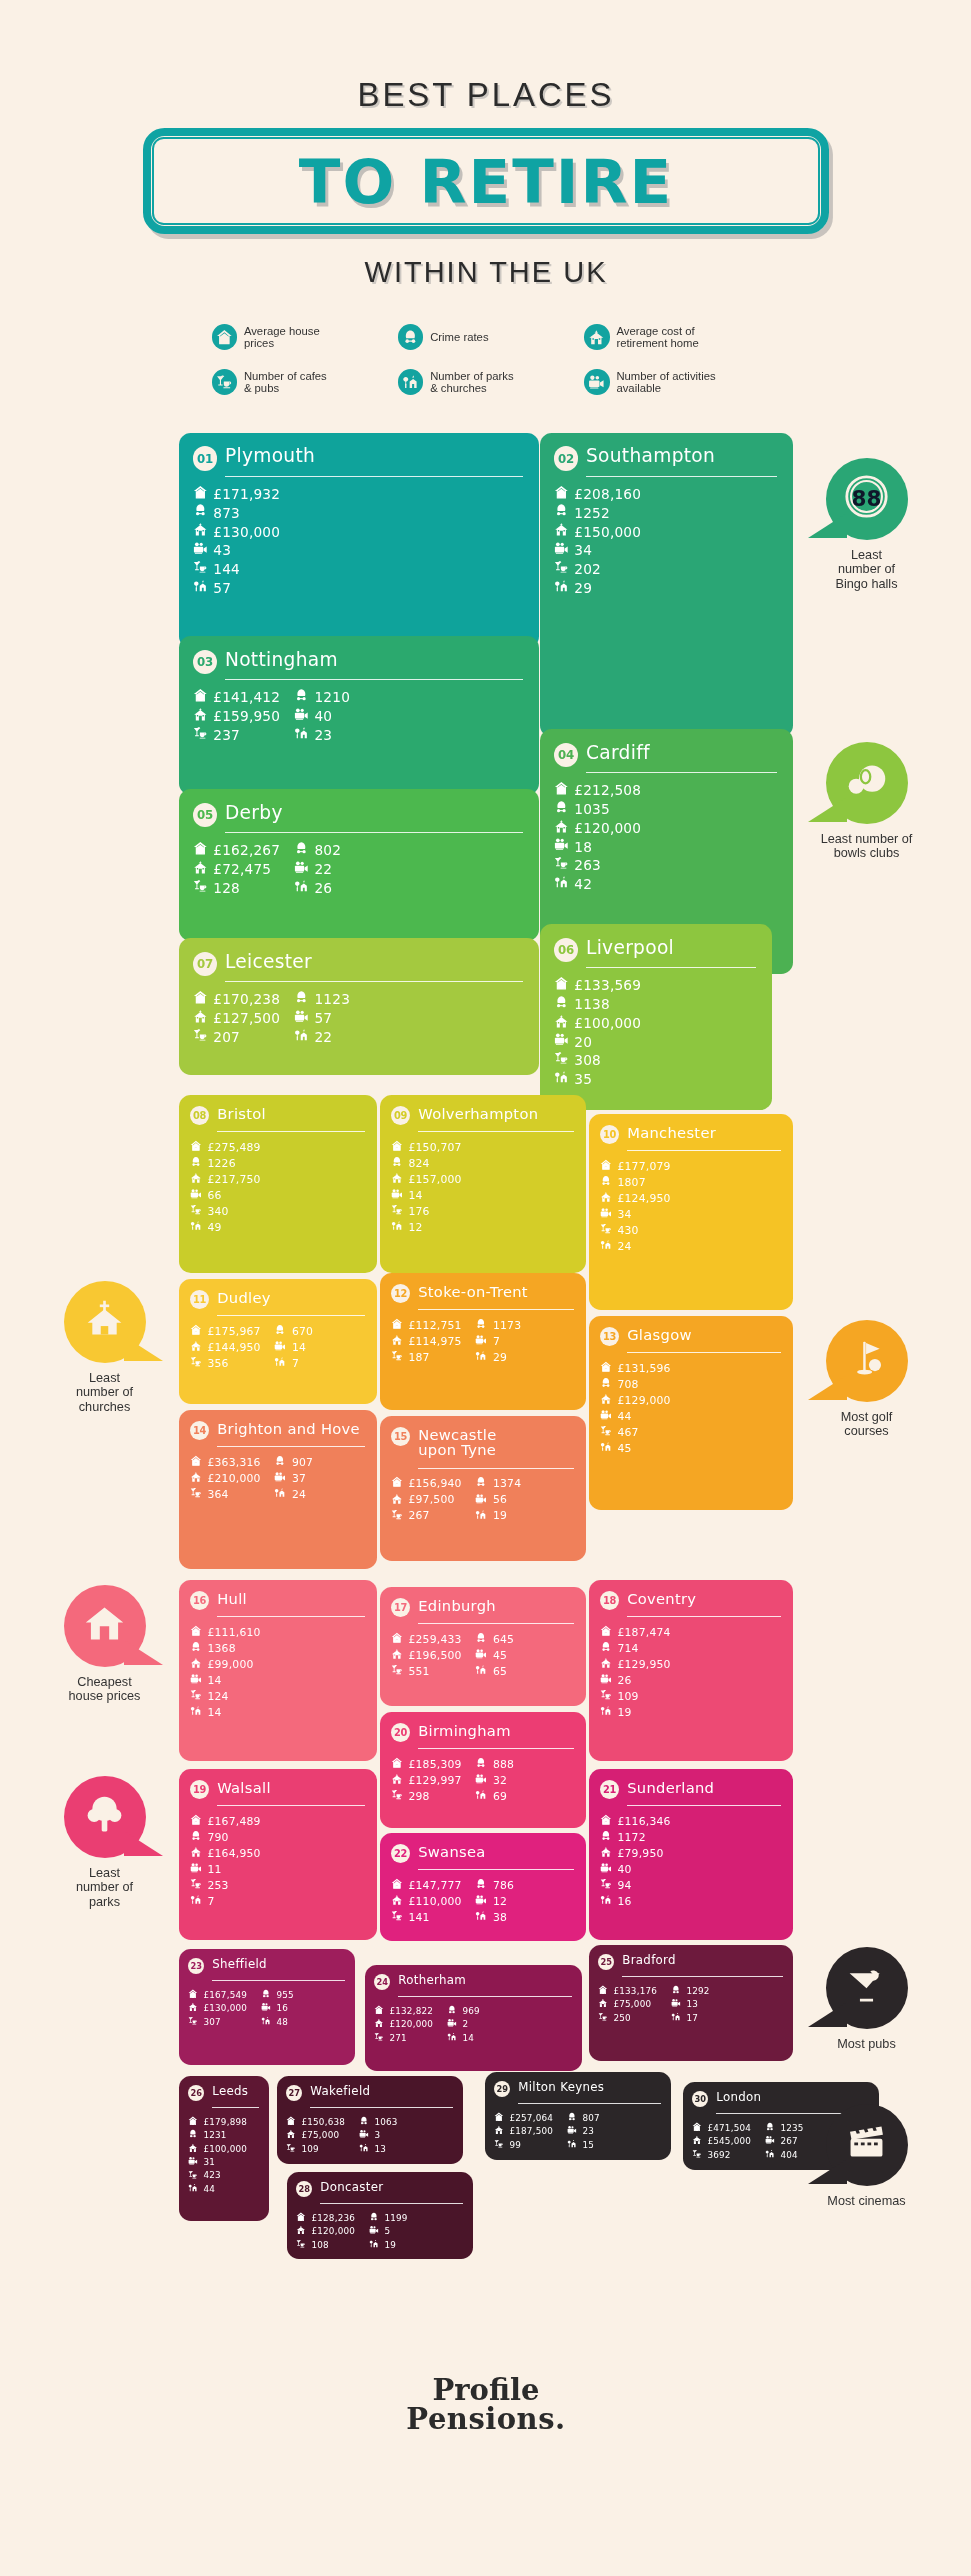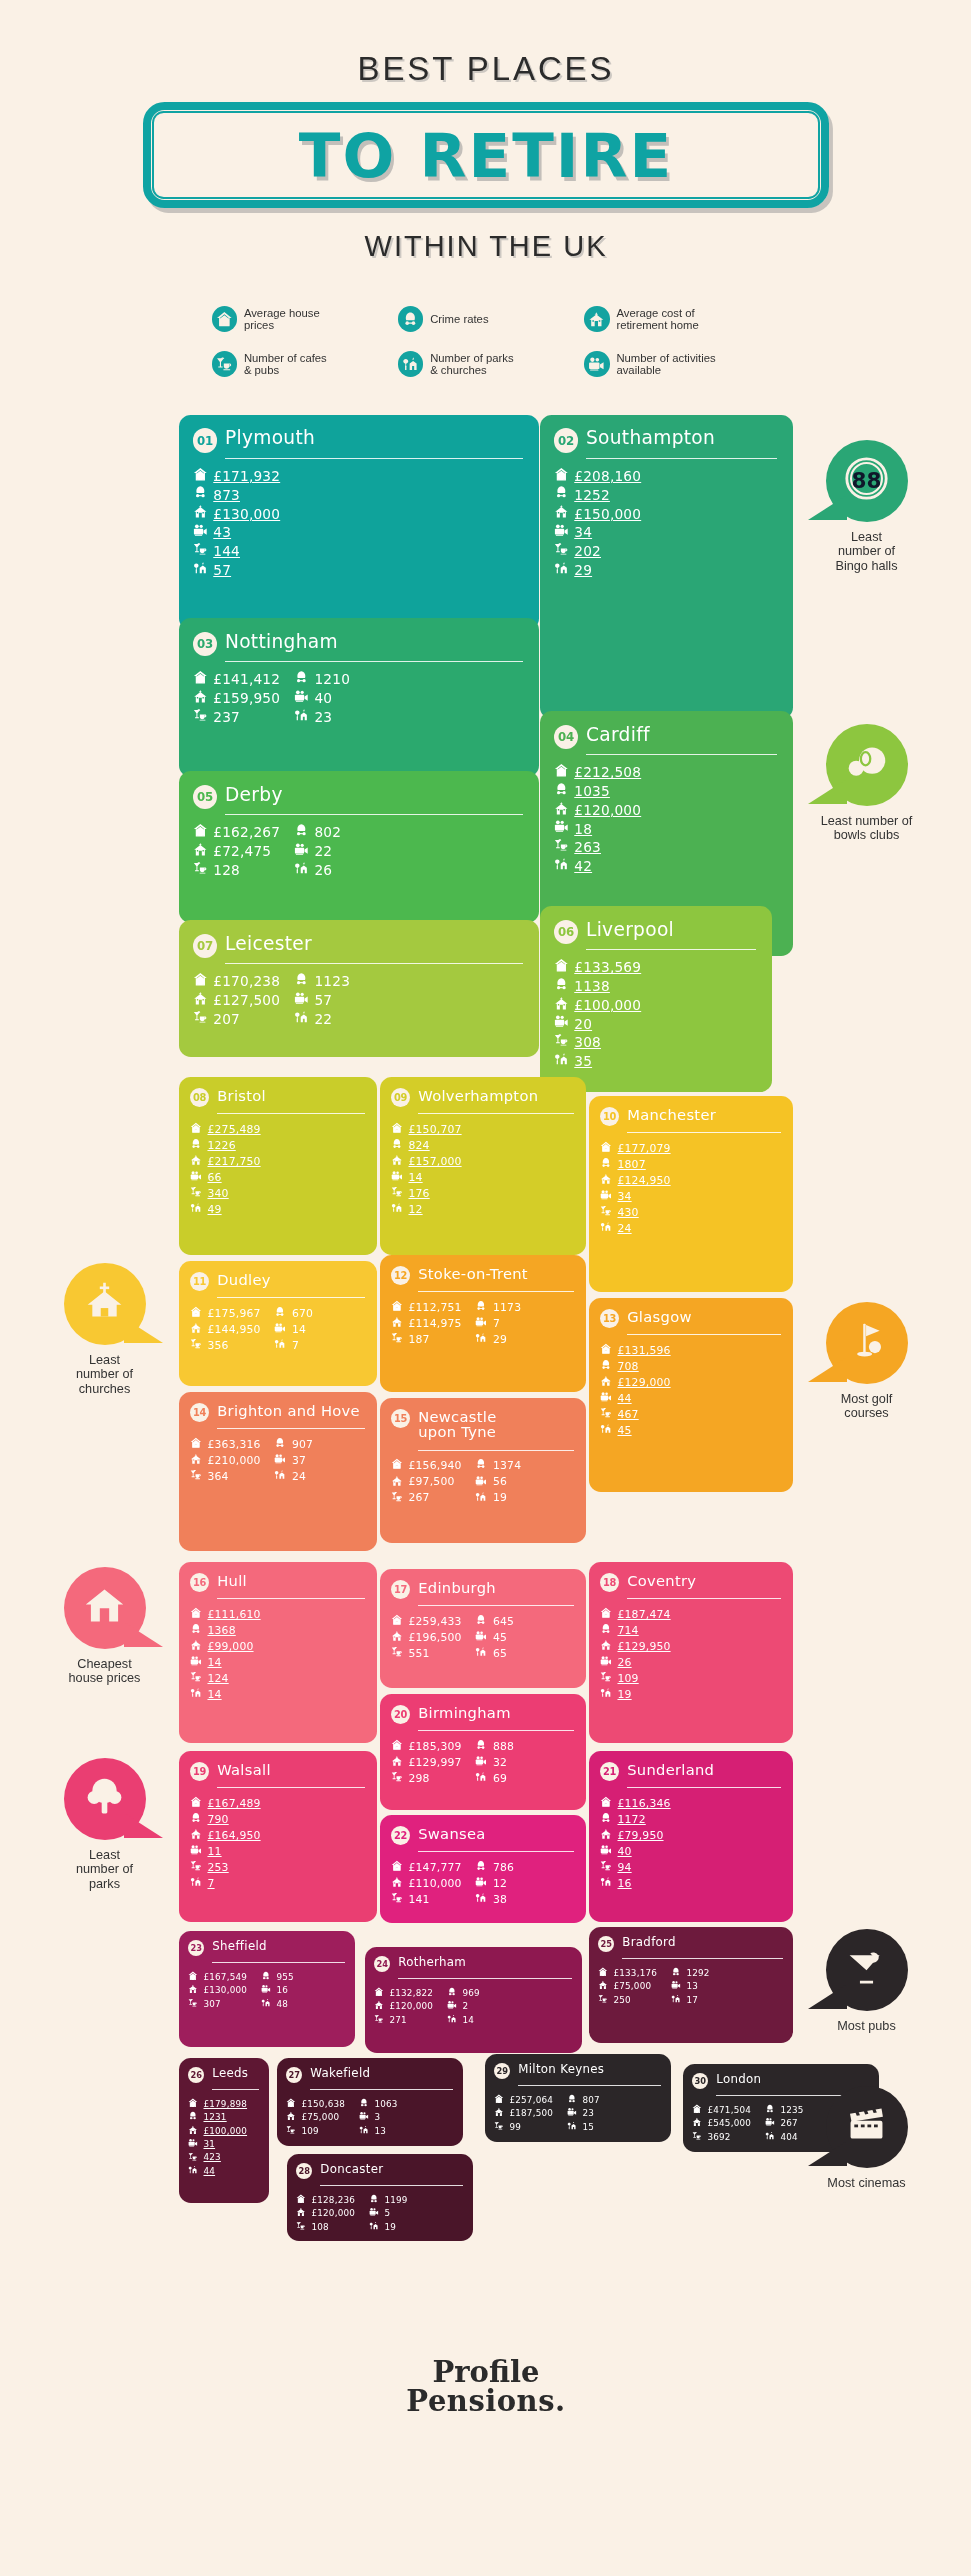--- a/index.html
+++ b/index.html
@@ -4,21 +4,21 @@
 <style>
   * { box-sizing: border-box; margin:0; padding:0; }
   body {
     width: 972px; height: 2576px;
     background: #faf1e6;
     font-family: "DejaVu Sans", "Liberation Sans", sans-serif;
     position: relative; overflow: hidden;
   }
 
   
-  .header { padding-top: 50px; text-align: center; }
+  .header { padding-top: 76px; text-align: center; }
   .head-top {
     font-family: "Liberation Sans", sans-serif;
     font-size: 33px; letter-spacing: 2.9px; color: #2b2b2b;
     text-shadow: 2px 2px 0 rgba(150,150,150,.45);
   }
   .head-box-wrap { position: relative; width: 686px; margin: 14px auto 0; }
   .head-box {
     border: 8.8px solid #0fa3a3; border-radius: 21.5px;
     height: 106px; display:flex; align-items:center; justify-content:center;
     box-shadow: 3.9px 4.9px 0 rgba(150,150,150,.5);
@@ -36,21 +36,21 @@
   }
   .head-sub {
     margin-top: 21.5px;
     font-family: "Liberation Sans", sans-serif;
     font-size: 29px; letter-spacing: 2px; color: #2b2b2b;
     text-shadow: 2px 2px 0 rgba(150,150,150,.45);
   }
 
   
   .legend {
-    width: 549px; margin: 37px auto 0;
+    width: 549px; margin: 29px auto 0;
     display: grid; grid-template-columns: repeat(3, 1fr);
     grid-auto-rows: 39px; column-gap: 9.8px; row-gap: 5.9px;
   }
   .legend-item { display:flex; align-items:center; gap:6.9px; }
   .legend-badge {
     width: 25.5px; height: 25.5px; min-width:25.5px; border-radius: 50%;
     background:#13a3a0; display:flex; align-items:center; justify-content:center;
   }
   .legend-badge svg { width: 16.7px; height: 16.7px; fill:#faf1e6; }
   .legend-label {
@@ -73,21 +73,21 @@
     background:#faf1e6; display:flex; align-items:center; justify-content:center;
     font-size: 11.8px; font-weight: bold; letter-spacing:-0.2px;
   }
   .tile-name {
     font-size: 18.6px; font-weight: 400; letter-spacing:0.3px;
     border-bottom: 1.5px solid rgba(255,255,255,.85);
     padding-bottom: 10px; line-height: 1.05; flex: 1;
     white-space: pre-line;
   }
   .stats { margin-top: 7.8px; display:grid; column-gap: 13.7px; }
-  .stats.c1 { grid-template-columns: 1fr; text-decoration: underline; }
+  .stats.c1 { grid-template-columns: 1fr; }
   .stats.c2 { grid-template-columns: auto auto; justify-content: start; }
   .stat { display:flex; align-items:center; gap:5.9px; line-height: 1.32; }
   .stat svg { width: 14.7px; min-width:14.7px; height: 14.7px; fill: #fff; }
   .stat span { font-size: 13.7px; letter-spacing: 0.2px; }
 
   
   .tile.sm .rank { min-width:19.6px; width:19.6px; height:19.6px; font-size:9.8px; }
   .tile.sm .tile-name { font-size: 14.7px; }
   .tile.sm .stat span { font-size: 10.8px; }
   .tile.sm .stat svg { width: 11.8px; min-width:11.8px; height: 11.8px; }

